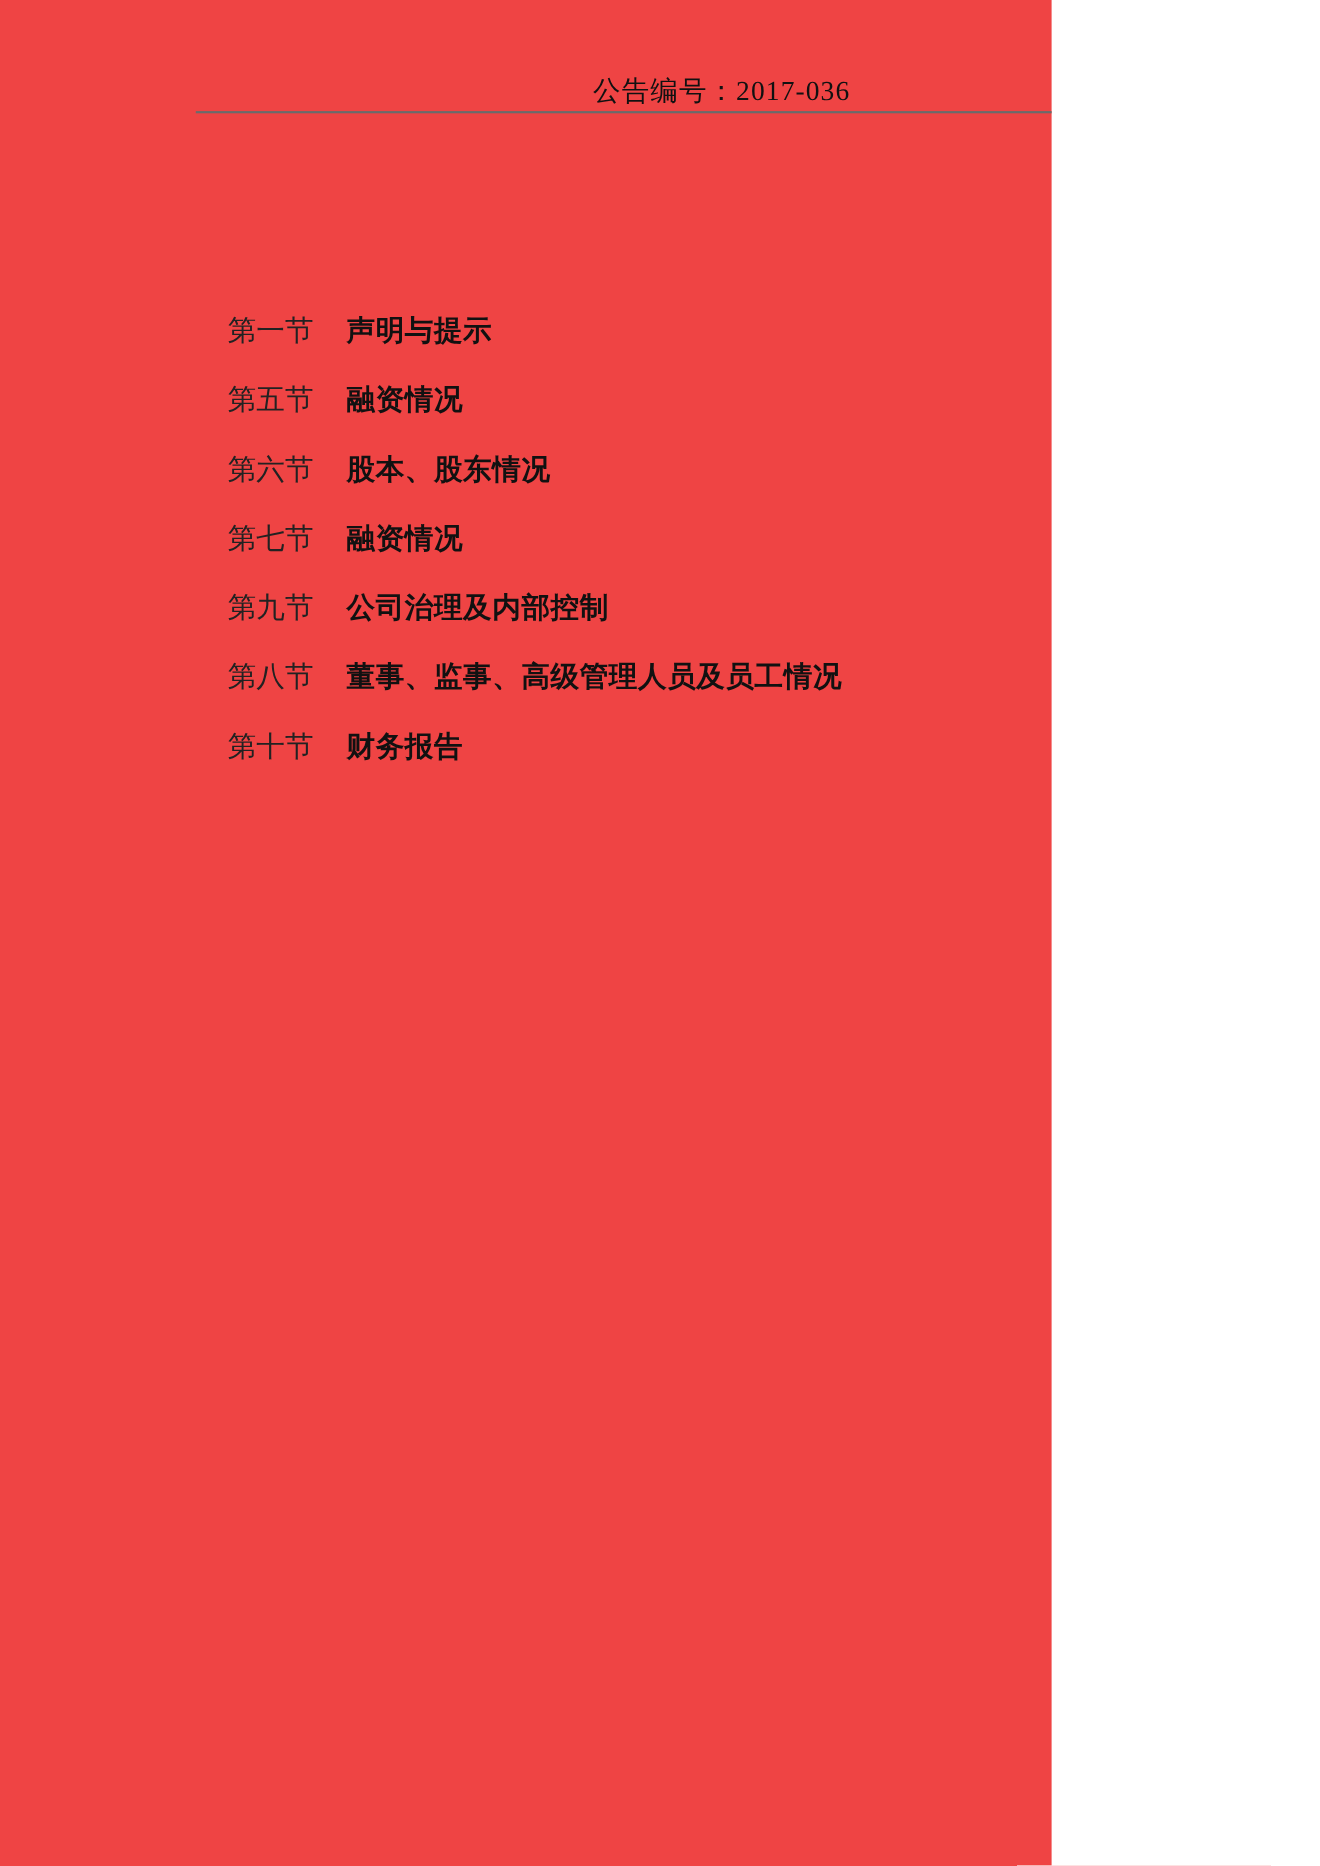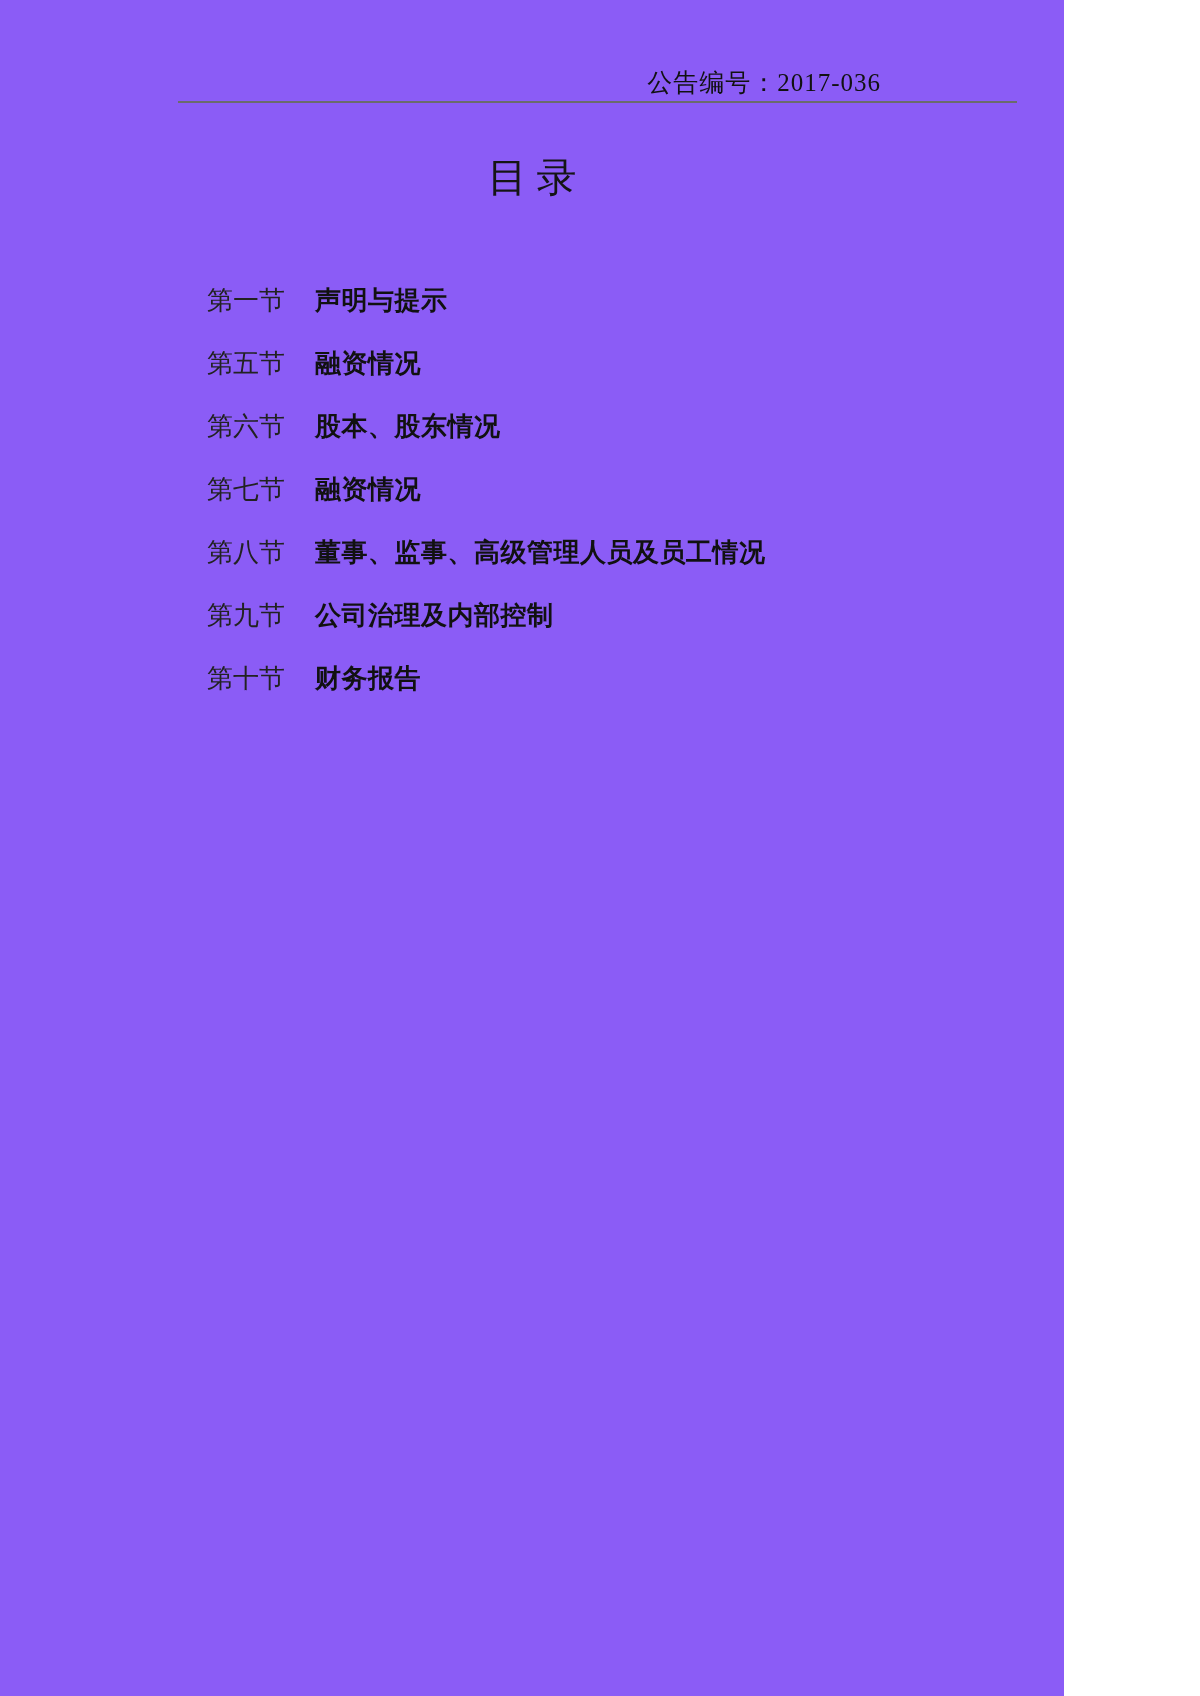--- a/index.html
+++ b/index.html
@@ -2,23 +2,23 @@
 <html><head>
 <meta charset="utf-8">
 <style>
   html, body {
     margin: 0;
     padding: 0;
     background: #ffffff;
   }
   .page {
     position: relative;
-    width: 1064px;
+    width: 956px;
     height: 1696px;
-    background: #8b5cf6;
+    background: #ef4444;
     overflow: hidden;
     font-family: "Liberation Sans", sans-serif;
     color: #1a1a1a;
   }
   .announcement-number {
     position: absolute;
     top: 66px;
     right: 183px;
     font-family: "Liberation Serif", "DejaVu Serif", serif;
     font-size: 25px;
@@ -76,21 +76,20 @@
 </style>
 </head>
 <body>
 
 <div class="page">
 
   <div class="announcement-number">公告编号：2017-036</div>
 
   <div class="header-rule"></div>
 
-  <div class="doc-title">目录</div>
 
   <div class="toc">
 
     <div class="toc-item">
       <span class="toc-item-label">第一节</span><span class="toc-item-title">声明与提示</span>
     </div>
 
 
 
 
@@ -100,25 +99,25 @@
 
     <div class="toc-item">
       <span class="toc-item-label">第六节</span><span class="toc-item-title">股本、股东情况</span>
     </div>
 
     <div class="toc-item">
       <span class="toc-item-label">第七节</span><span class="toc-item-title">融资情况</span>
     </div>
 
     <div class="toc-item">
-      <span class="toc-item-label">第八节</span><span class="toc-item-title">董事、监事、高级管理人员及员工情况</span>
+      <span class="toc-item-label">第九节</span><span class="toc-item-title">公司治理及内部控制</span>
     </div>
 
     <div class="toc-item">
-      <span class="toc-item-label">第九节</span><span class="toc-item-title">公司治理及内部控制</span>
+      <span class="toc-item-label">第八节</span><span class="toc-item-title">董事、监事、高级管理人员及员工情况</span>
     </div>
 
     <div class="toc-item">
       <span class="toc-item-label">第十节</span><span class="toc-item-title">财务报告</span>
     </div>
 
   </div>
 
 </div>
 

